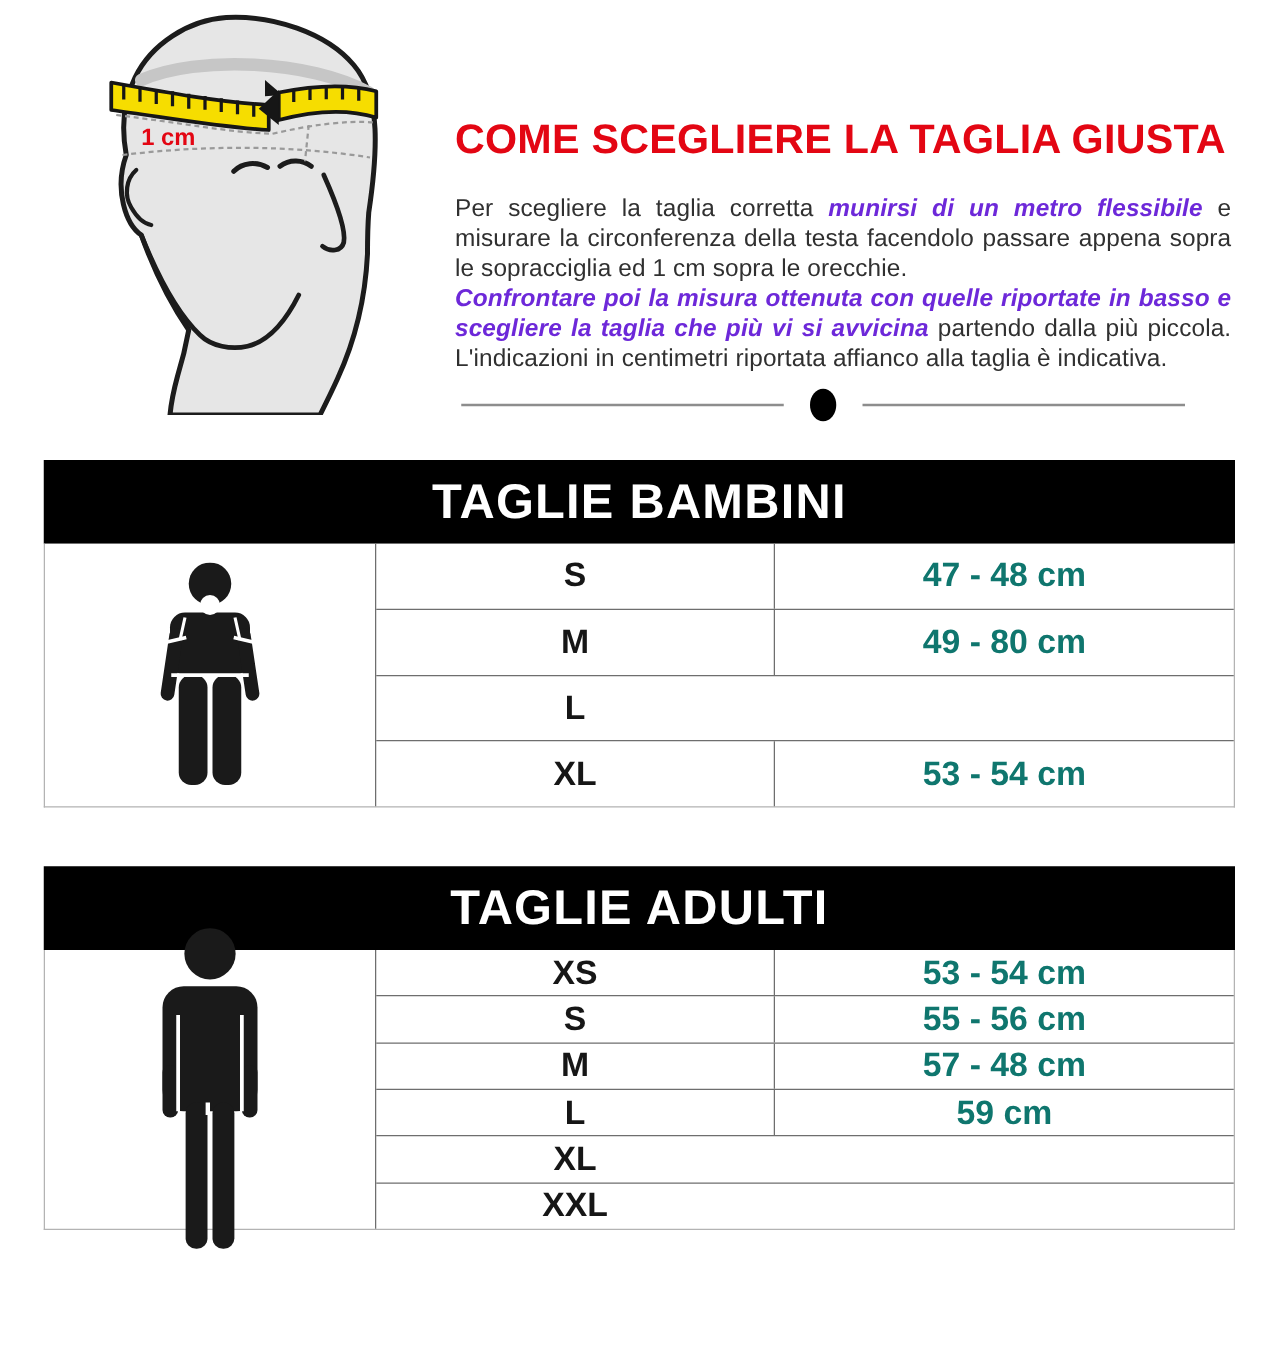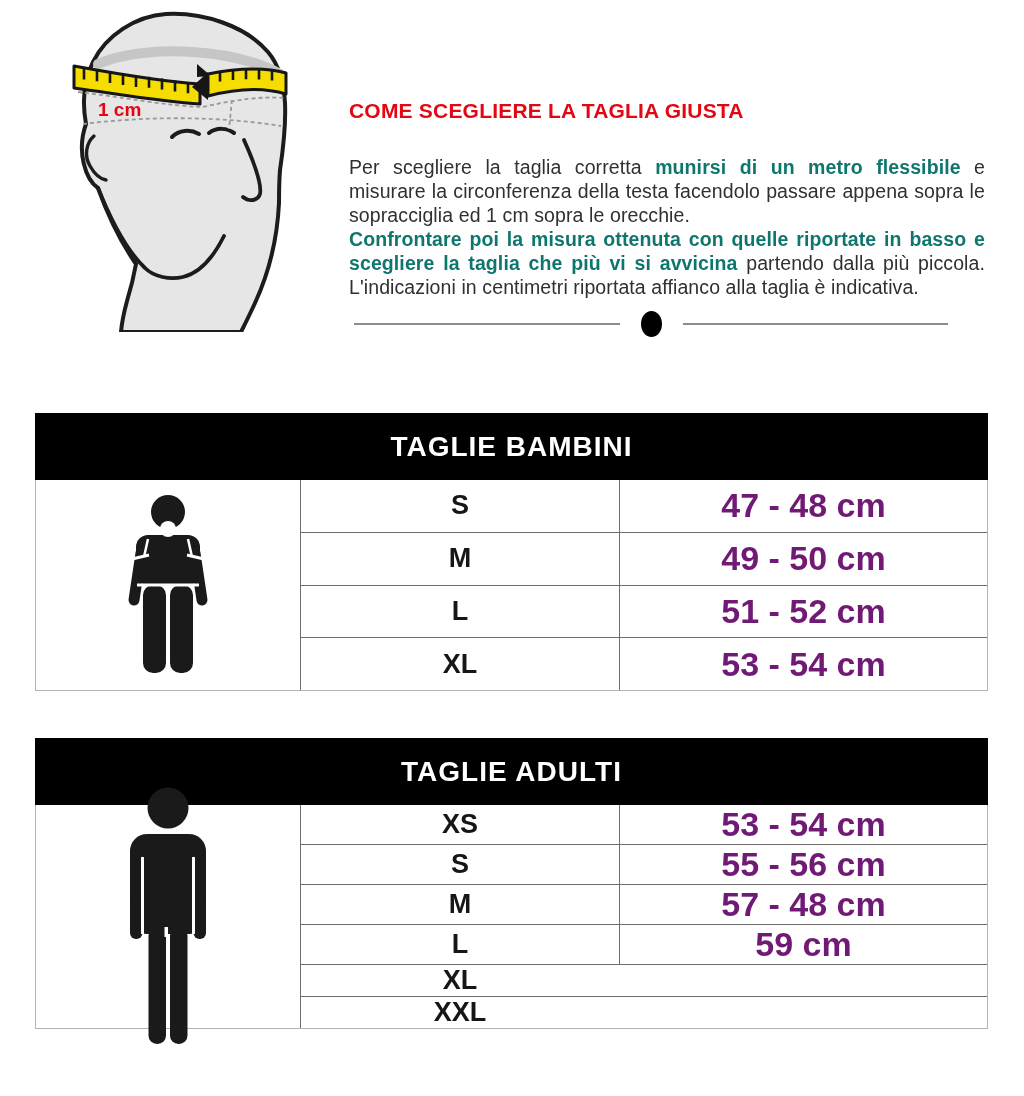--- a/index.html
+++ b/index.html
@@ -1,51 +1,51 @@
 <!DOCTYPE html>
 <html><head>
 <meta charset="utf-8">
 <style>
   * { margin:0; padding:0; box-sizing:border-box; }
   html,body { background:#ffffff; }
   body { font-family:"Liberation Sans","DejaVu Sans",sans-serif; }
   .page { width:1024px; height:1096px; background:#fff; overflow:hidden; position:relative; }
 
   
-  .intro { display:flex; height:413px; padding-left:48px; padding-right:39px; }
+  .intro { display:flex; height:368px; padding-left:63px; padding-right:39px; }
   .illu { width:292px; height:332px; flex:none; }
   .illu svg { display:block; width:292px; height:332px; }
   .intro-col { flex:1; padding-left:9px; }
-  .guide-title { margin-top:92px; font-size:21px; line-height:38px; font-weight:700;
+  .guide-title { margin-top:92px; font-size:33px; line-height:38px; font-weight:700;
                  color:#e30613; letter-spacing:0.2px; white-space:nowrap; }
   .para { text-align:justify; font-size:19.5px; line-height:24px; color:#303030;
           letter-spacing:0.1px; }
-  .para b { color:#0f766e; }
+  .para b { color:#6d28d9;font-style:italic; }
   .p1 { margin-top:25px; }
   .divider { display:flex; align-items:center; margin:12px 37px 0 5px; }
   .divider .dline { flex:1; height:0; border-top:2px solid #8d8d8d; }
   .divider .dot { width:21px; height:26px; background:#000; border-radius:50%; margin:0 21px; flex:none; }
 
   
   .size-section { margin:0 36px 0 35px; }
   .section-children { margin-top:0; }
   .section-adults { margin-top:47px; }
   .table-bar { height:67px; background:#000; color:#fff; text-align:center;
-               line-height:67px; font-size:28px; font-weight:700; letter-spacing:1px; }
+               line-height:67px; font-size:39px; font-weight:700; letter-spacing:1px; }
   .table-body { display:flex; border:1px solid #b3b3b3; border-top:none; background:#fff; }
   .tb-children { height:211px; }
   .tb-adults { height:224px; }
   .icon-cell { width:264px; flex:none; display:flex; align-items:center; justify-content:center; }
   .rows { flex:1; display:flex; flex-direction:column; border-left:1px solid #6e6e6e; }
   .row { flex:1; display:flex; border-top:1px solid #6e6e6e; }
   .row:first-child { border-top:none; }
   .size-cell { width:318px; flex:none; display:flex; align-items:center; justify-content:center;
                font-size:27px; font-weight:700; color:#161616; }
   .range-cell { flex:1; border-left:1px solid #6e6e6e; display:flex; align-items:center;
-                justify-content:center; font-size:34px; font-weight:700; color:#701a75; }
+                justify-content:center; font-size:27px; font-weight:700; color:#0f766e; }
 </style>
 </head>
 <body>
 
 <div class="page">
 
   <div class="intro">
 
     <div class="illu">
       <svg viewBox="0 0 292 332">
@@ -113,25 +113,24 @@
           <line x1="15" y1="90" x2="77" y2="90" stroke="#ffffff" stroke-width="3"></line>
         </svg>
       </div>
       <div class="rows">
         <div class="row">
           <div class="size-cell">S</div>
           <div class="range-cell">47 - 48 cm</div>
         </div>
         <div class="row">
           <div class="size-cell">M</div>
-          <div class="range-cell">49 - 50 cm</div>
+          <div class="range-cell">49 - 80 cm</div>
         </div>
         <div class="row">
           <div class="size-cell">L</div>
-          <div class="range-cell">51 - 52 cm</div>
         </div>
         <div class="row">
           <div class="size-cell">XL</div>
           <div class="range-cell">53 - 54 cm</div>
         </div>
       </div>
     </div>
   </div>
 
   <div class="size-section section-adults">

